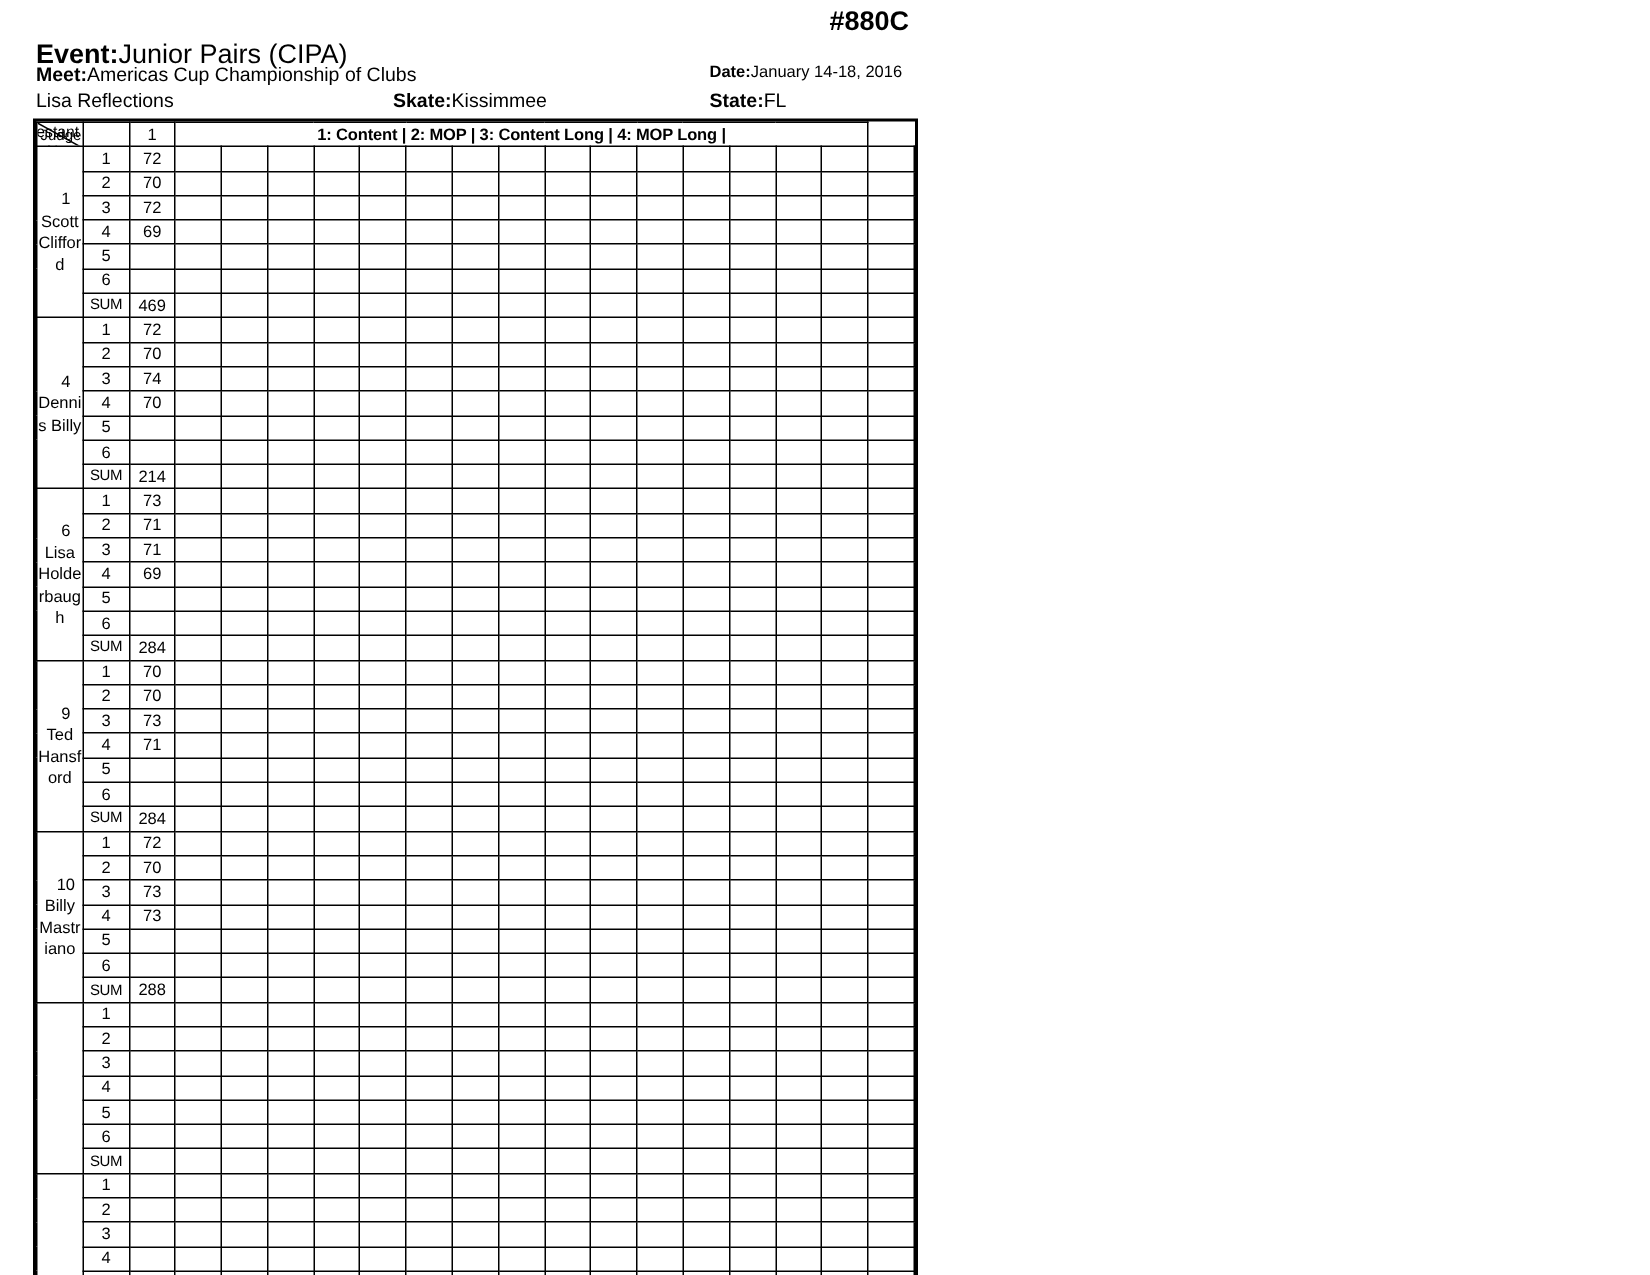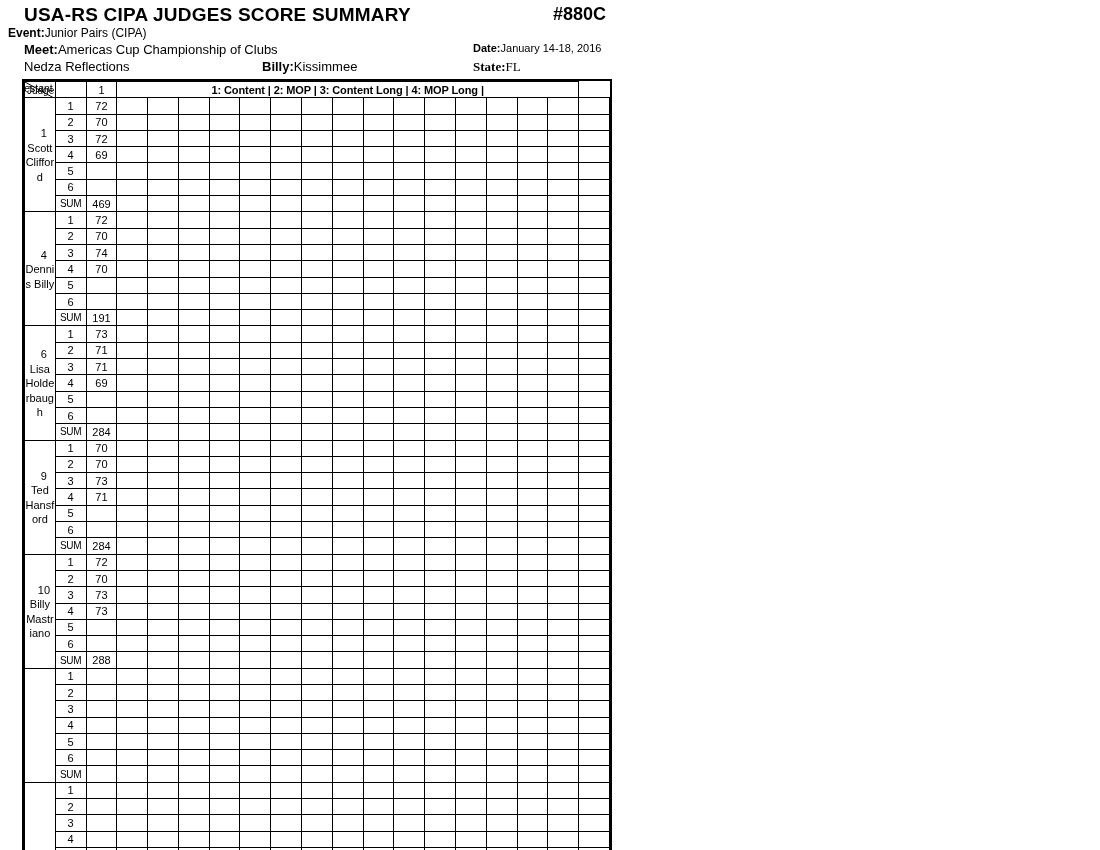--- a/index.html
+++ b/index.html
@@ -35,22 +35,22 @@
   }
   .doc-code {
     position: absolute;
     left: 529px; top: 0px;
     font-size: 18px;
     font-weight: bold;
   }
 
   .line2 {
     position: absolute;
-    left: 8px; top: 26px;
-    font-size: 12px;
+    left: 24px; top: 26px;
+    font-size: 18px;
   }
   .line3 {
     position: absolute;
     left: 24px; top: 42px;
     font-size: 13px;
   }
   .line4 {
     position: absolute;
     left: 24px; top: 59px;
     font-size: 13px;
@@ -64,21 +64,20 @@
   }
   .city-block {
     position: absolute;
     left: 262px; top: 59px;
     font-size: 13px;
   }
   .state-block {
     position: absolute;
     left: 473px; top: 59px;
     font-size: 13px;
-    font-family: Liberation Serif, serif;
   }
 
   
   .grid-wrap {
     position: absolute;
     left: 22px;
     top: 79px;
     width: 590px;
     height: 775px;
     border: 2px solid #000;
@@ -176,42 +175,41 @@
     font-weight: bold;
     padding: 1px 0 0 2px;
     letter-spacing: -0.1px;
   }
 </style>
 </head>
 <body>
 
 <div class="header">
   <div class="title-row">
-    <span class="main-title">USA-RS CIPA JUDGES SCORE SUMMARY</span>
     <span class="doc-code">#880C</span>
   </div>
 
   <div class="line2">
     <span class="lbl">Event:</span><span>Junior Pairs  (CIPA)</span>
   </div>
 
   <div class="line3">
     <span class="lbl">Meet:</span><span>Americas Cup Championship of Clubs</span>
   </div>
 
   <div class="date-block">
     <span class="lbl">Date:</span><span>January 14-18, 2016</span>
   </div>
 
   <div class="line4">
-    <span>Nedza Reflections</span>
+    <span>Lisa Reflections</span>
   </div>
 
   <div class="city-block">
-    <span class="lbl">Billy:</span><span>Kissimmee</span>
+    <span class="lbl">Skate:</span><span>Kissimmee</span>
   </div>
 
   <div class="state-block">
     <span class="lbl">State:</span><span>FL</span>
   </div>
 </div>
 
 <div class="grid-wrap">
   <table class="grid">
     <tbody id="grid-body">
@@ -491,21 +489,21 @@
           <td class="blank"></td>
           <td class="blank"></td>
           <td class="blank"></td>
           <td class="blank"></td>
           <td class="blank"></td>
           <td class="blank"></td>
           <td class="blank"></td>
         </tr>
         <tr>
           <td class="rownum sum">SUM</td>
-          <td class="score">191</td>
+          <td class="score">214</td>
           <td class="blank"></td>
           <td class="blank"></td>
           <td class="blank"></td>
           <td class="blank"></td>
           <td class="blank"></td>
           <td class="blank"></td>
           <td class="blank"></td>
           <td class="blank"></td>
           <td class="blank"></td>
           <td class="blank"></td>

